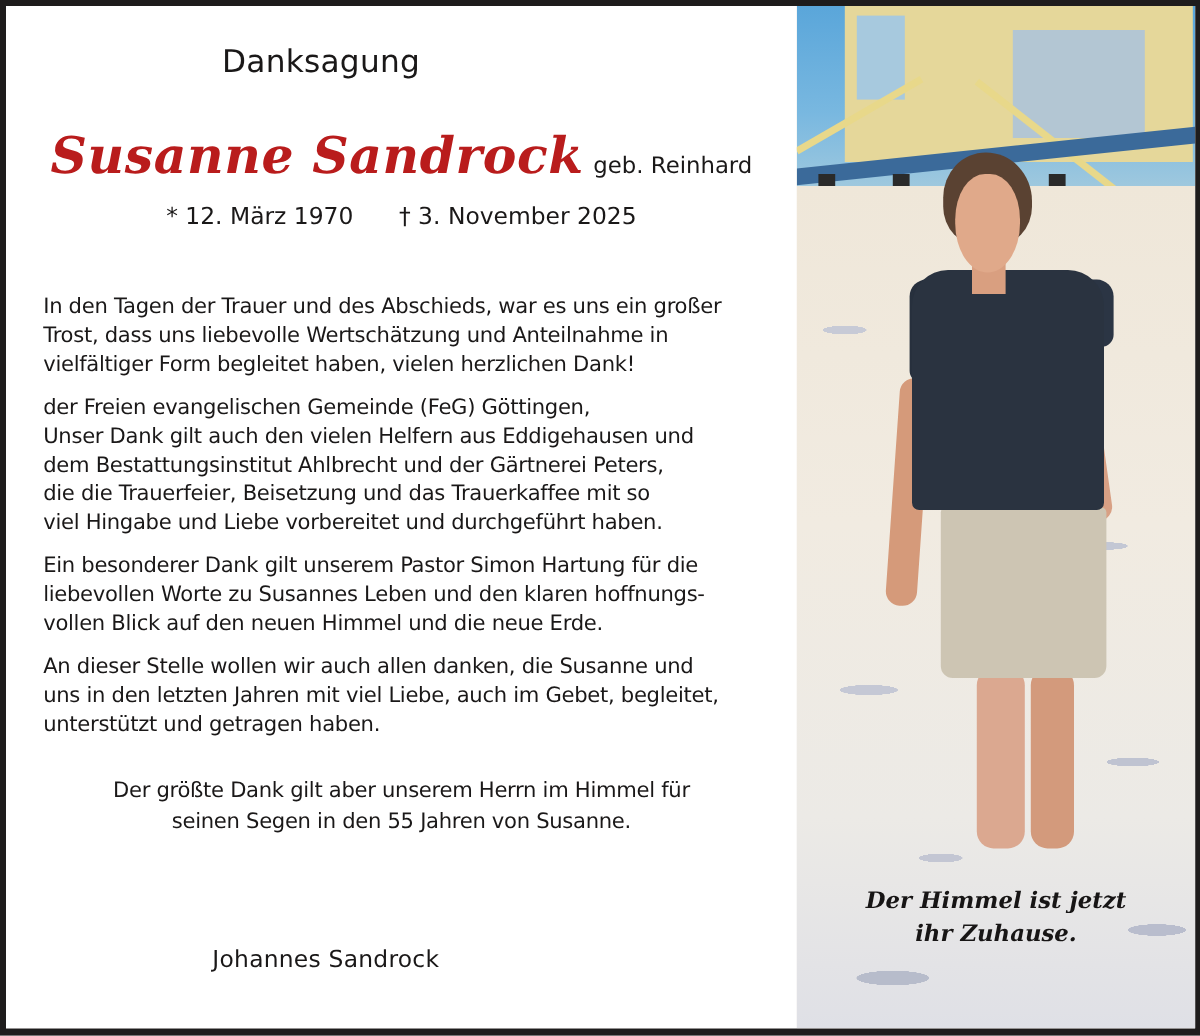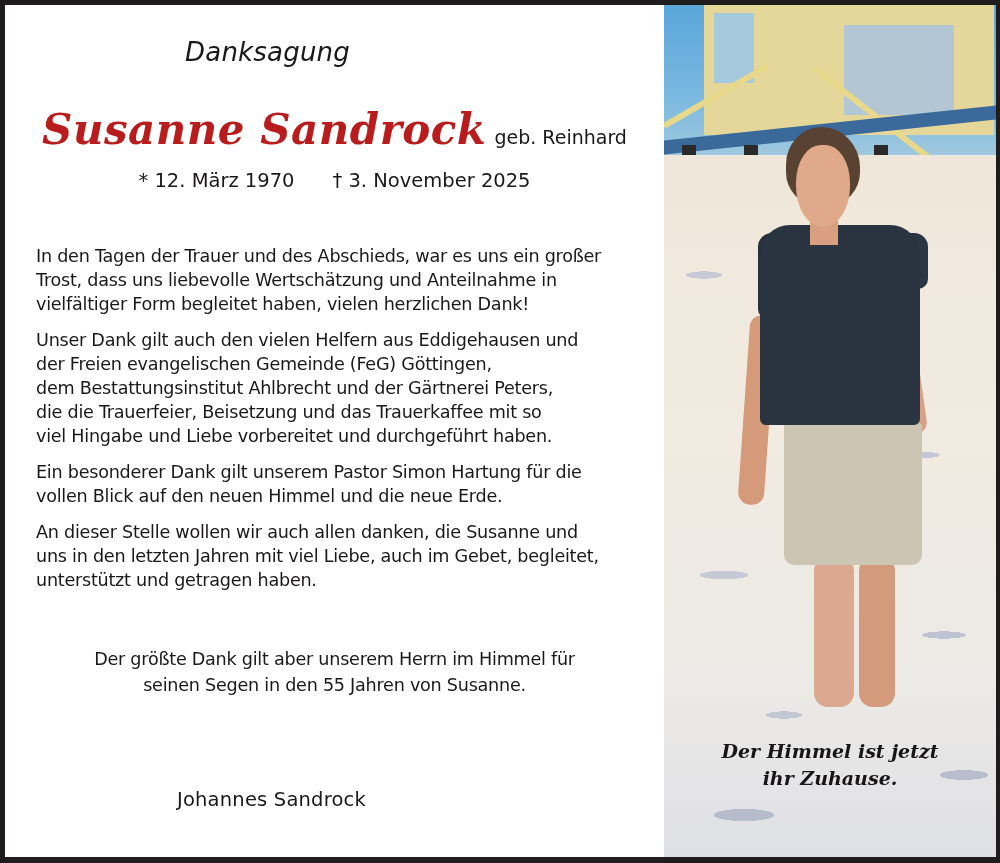--- a/index.html
+++ b/index.html
@@ -13,21 +13,21 @@
     .frame {
       position: absolute; left: 5px; top: 5px; width: 991px; height: 852px;
       background: #ffffff; overflow: hidden;
     }
     .text-panel {
       position: absolute; left: 0; top: 0; width: 659px; height: 852px;
       background: #ffffff;
     }
     .heading {
       position: absolute; left: 0; width: 525px; top: 32px;
-      text-align: center; font-style: italic; font-size: 26px;
+      text-align: center; font-size: 26px;
       font-family: "DejaVu Sans", sans-serif; font-weight: normal;
       letter-spacing: 0.2px;
     }
     .name-line {
       position: absolute; left: 0; width: 659px; top: 100px;
       text-align: center; white-space: nowrap;
     }
     .name-script {
       font-family: "DejaVu Serif", serif; font-style: italic; font-weight: bold;
       font-size: 42px; letter-spacing: 0.5px; color: #b91c1c;
@@ -142,28 +142,29 @@
       <span>* 12. März 1970</span><span class="gap"></span><span>† 3. November 2025</span>
     </div>
 
     <div class="body-text">
       <p class="para">
         <span class="ln">In den Tagen der Trauer und des Abschieds, war es uns ein großer</span>
         <span class="ln">Trost, dass uns liebevolle Wertschätzung und Anteilnahme in</span>
         <span class="ln">vielfältiger Form begleitet haben, vielen herzlichen Dank!</span>
       </p>
       <p class="para">
+        <span class="ln">der Freien evangelischen Gemeinde (FeG) Göttingen,</span>
         <span class="ln">Unser Dank gilt auch den vielen Helfern aus Eddigehausen und</span>
-        <span class="ln">der Freien evangelischen Gemeinde (FeG) Göttingen,</span>
         <span class="ln">dem Bestattungsinstitut Ahlbrecht und der Gärtnerei Peters,</span>
         <span class="ln">die die Trauerfeier, Beisetzung und das Trauerkaffee mit so</span>
         <span class="ln">viel Hingabe und Liebe vorbereitet und durchgeführt haben.</span>
       </p>
       <p class="para">
         <span class="ln">Ein besonderer Dank gilt unserem Pastor Simon Hartung für die</span>
+        <span class="ln">liebevollen Worte zu Susannes Leben und den klaren hoffnungs-</span>
         <span class="ln">vollen Blick auf den neuen Himmel und die neue Erde.</span>
       </p>
       <p class="para">
         <span class="ln">An dieser Stelle wollen wir auch allen danken, die Susanne und</span>
         <span class="ln">uns in den letzten Jahren mit viel Liebe, auch im Gebet, begleitet,</span>
         <span class="ln">unterstützt und getragen haben.</span>
       </p>
     </div>
 
     <div class="centered-block closing1">

